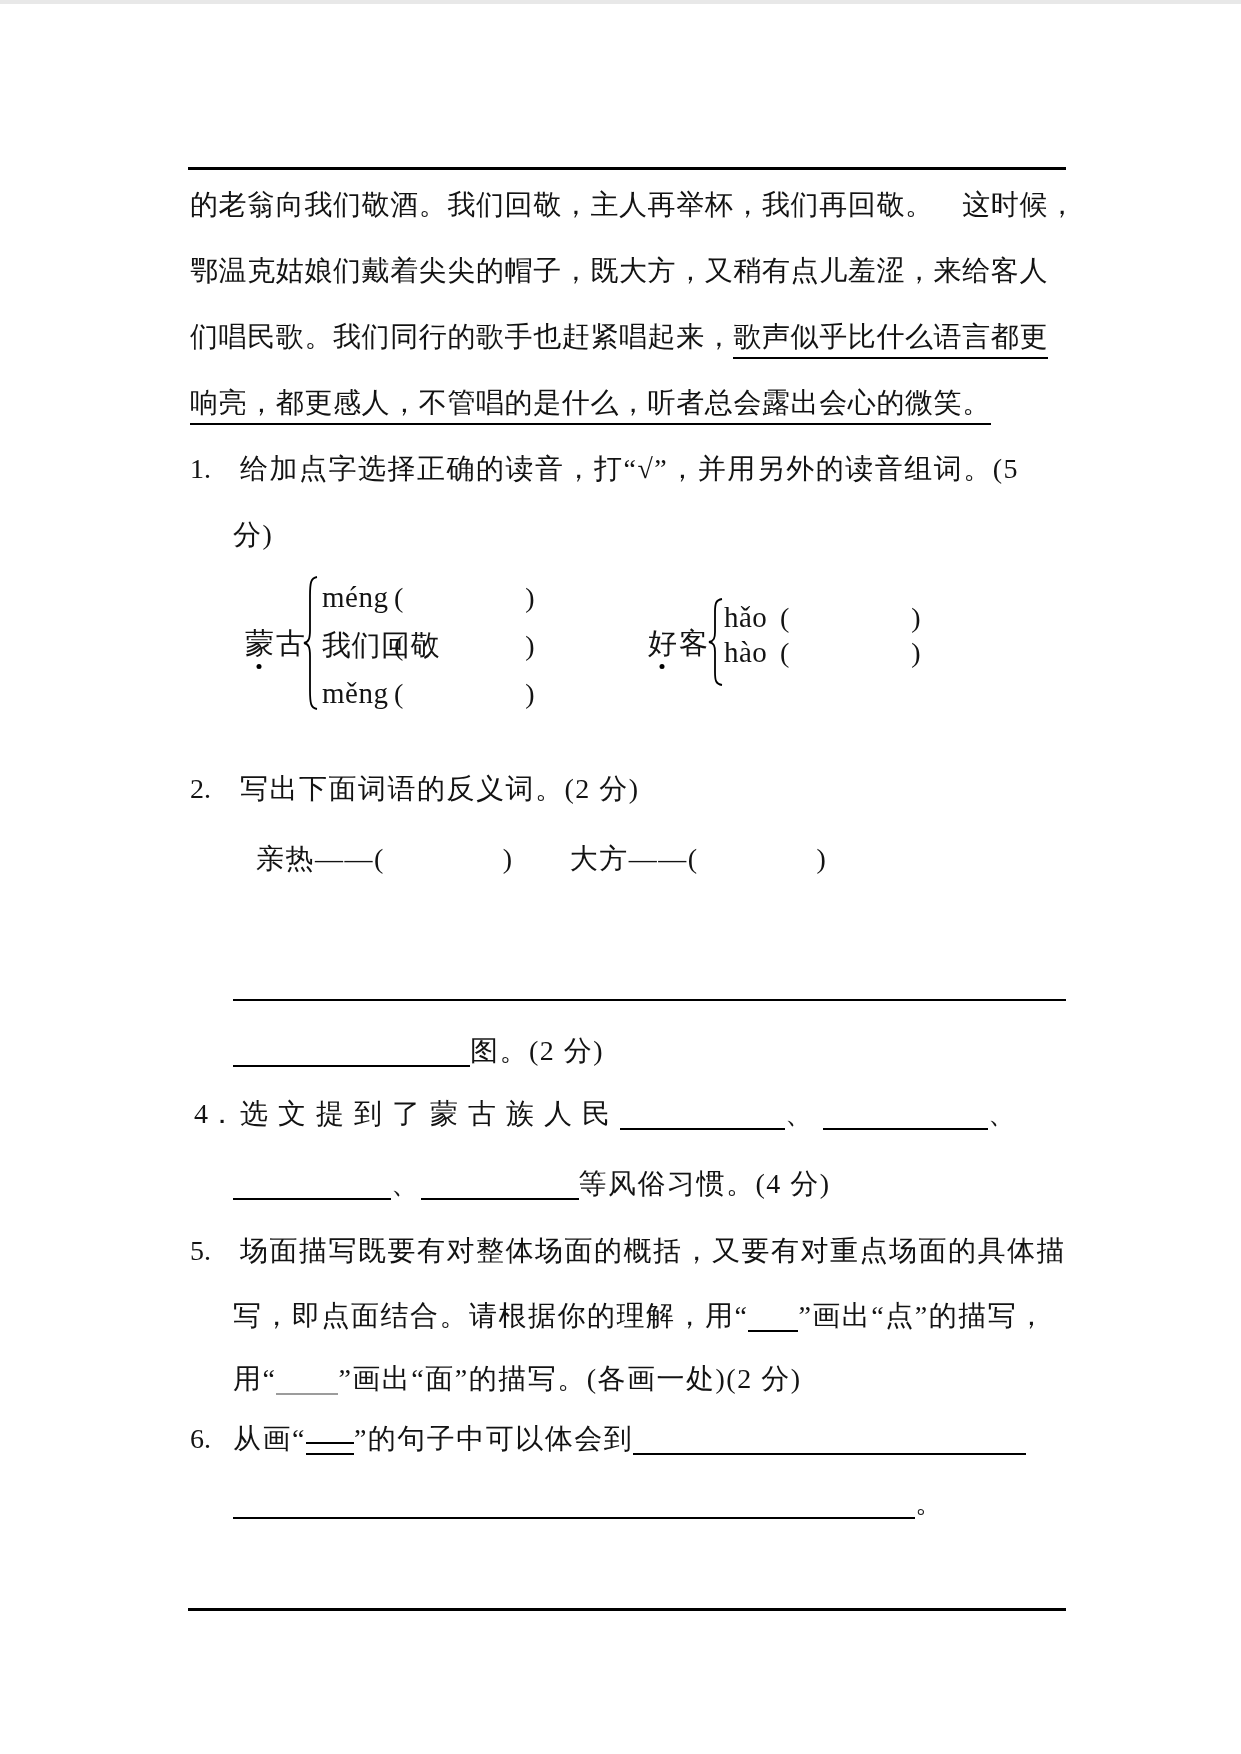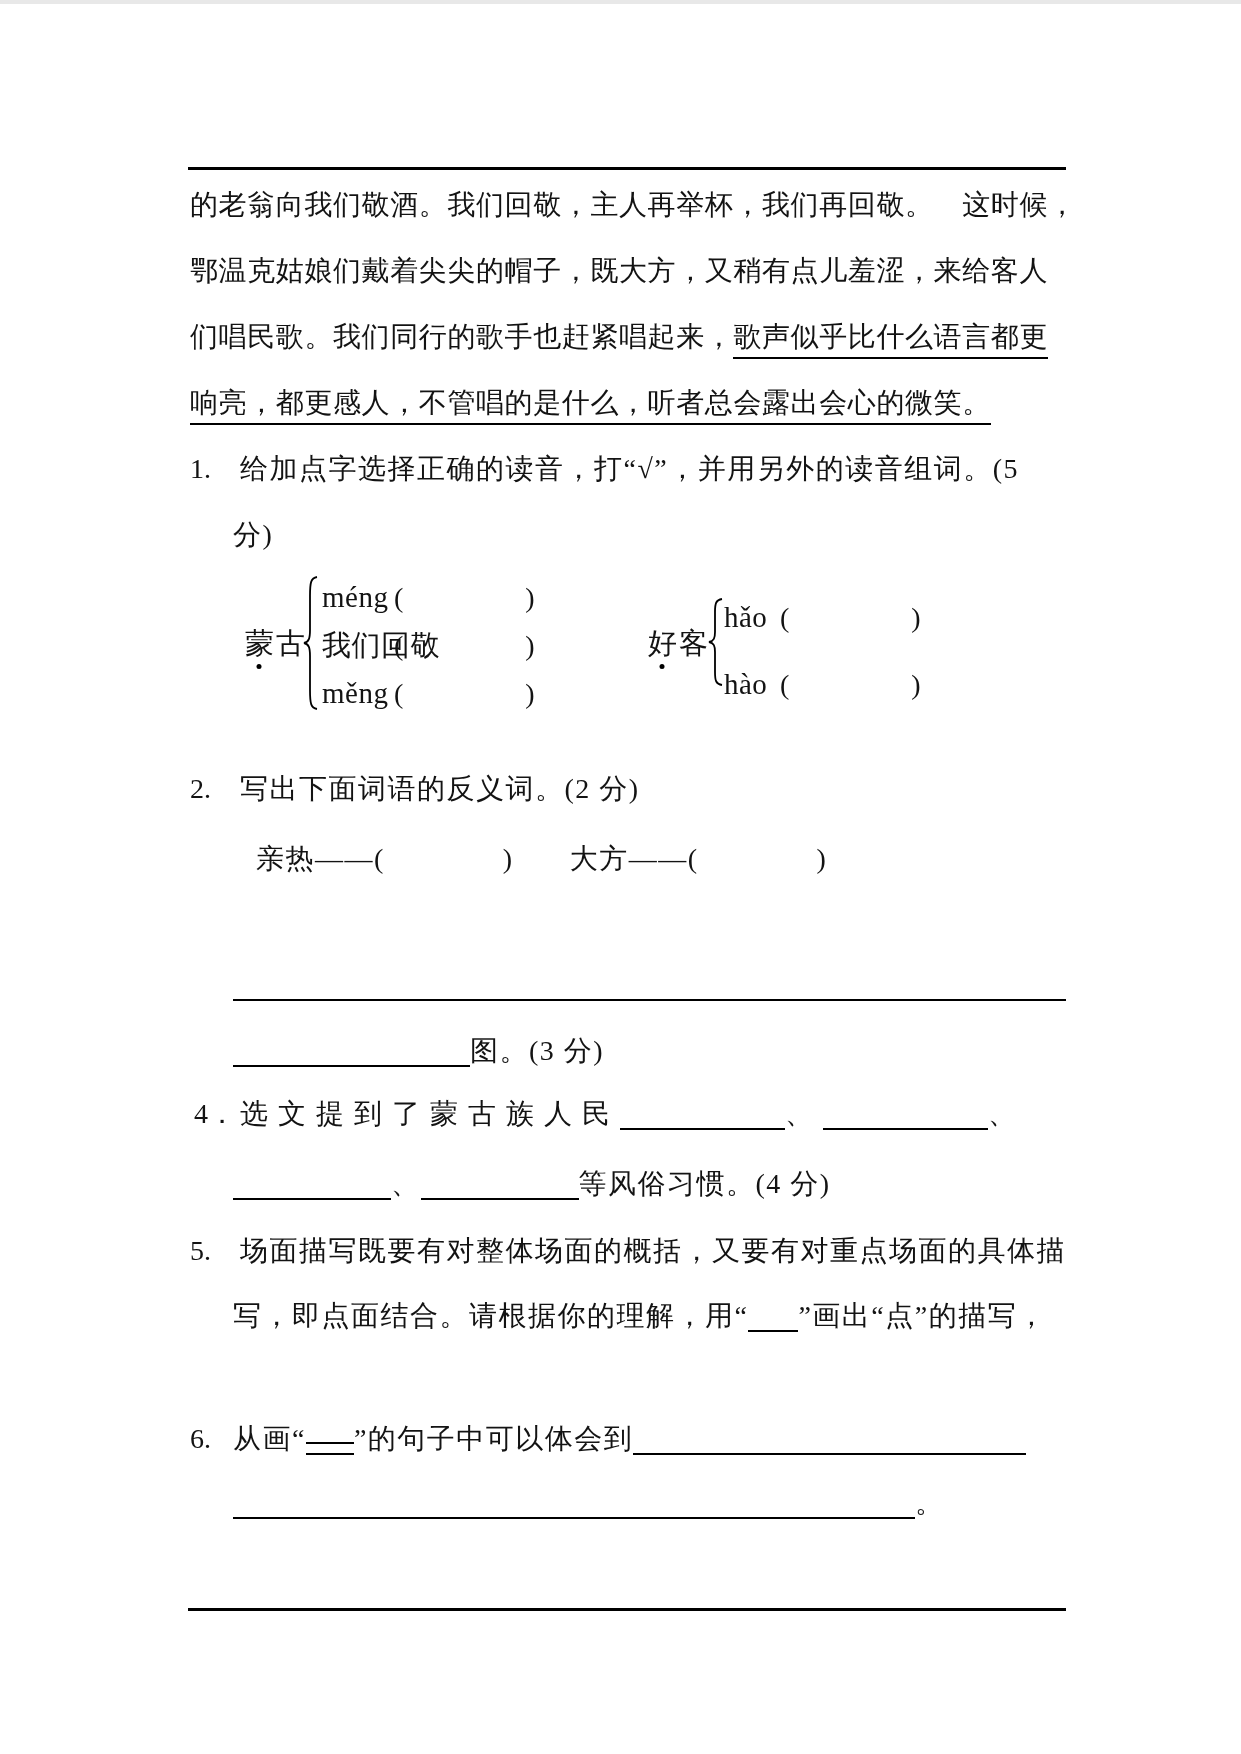--- a/index.html
+++ b/index.html
@@ -68,32 +68,33 @@
   </svg>
   <div class="pyrow" style="top:576px;left:322px;"><span class="py">méng</span><span>(</span><span class="gap"></span><span>)</span></div>
   <div class="pyrow" style="top:624px;left:322px;"><span class="py">我们回敬</span><span>(</span><span class="gap"></span><span>)</span></div>
   <div class="pyrow" style="top:672px;left:322px;"><span class="py">měng</span><span>(</span><span class="gap"></span><span>)</span></div>
 
   <div class="word" style="top:620px;left:648px;"><span class="dotted">好</span><span>客</span></div>
   <svg class="brace" style="top:594px;left:708px;" width="16" height="88" viewBox="0 0 16 88">
     <path d="M 14 1 C 8 2, 7 5, 7 14 L 7 34 C 7 40, 6 43, 1 44 C 6 45, 7 48, 7 54 L 7 74 C 7 83, 8 86, 14 87" fill="none" stroke="#000" stroke-width="1.8"></path>
   </svg>
   <div class="pyrow" style="top:596px;left:724px;"><span class="py narrow">hǎo</span><span>(</span><span class="gap"></span><span>)</span></div>
-  <div class="pyrow" style="top:663px;left:724px;"><span class="py narrow">hào</span><span>(</span><span class="gap"></span><span>)</span></div>
+  <div class="pyrow" style="top:631px;left:724px;"><span class="py narrow">hào</span><span>(</span><span class="gap"></span><span>)</span></div>
 
   <div class="row" style="top:768px;"><span class="qnum">2.</span><span>写出下面词语的反义词。(2 分)</span></div>
   <div class="row" style="top:838px;left:256px;"><span>亲热</span><span>——(</span><span class="gap" style="width:118px;"></span><span>)</span><span class="sp" style="width:56px;"></span><span>大方</span><span>——(</span><span class="gap" style="width:118px;"></span><span>)</span></div>
 
   <div class="longline" style="top:995px;left:233px;width:833px;"></div>
-  <div class="row indent" style="top:1030px;"><span class="blk" style="width:237px;"></span><span>图。(3 分)</span></div>
+  <div class="row indent" style="top:1030px;"><span class="blk" style="width:237px;"></span><span>图。(2 分)</span></div>
 
   <div class="row spread10" style="top:1093px;text-align:center;"><span class="qnum">4．</span><span>选文提到了蒙古族人民</span><span class="blk" style="width:165px;"></span><span>、</span><span class="blk" style="width:165px;"></span><span>、</span></div>
   <div class="row indent" style="top:1163px;"><span class="blk" style="width:158px;"></span><span>、</span><span class="blk" style="width:158px;"></span><span>等风俗习惯。(4 分)</span></div>
 
   <div class="row" style="top:1230px;"><span class="qnum">5.</span><span>场面描写既要有对整体场面的概括，又要有对重点场面的具体描</span></div>
   <div class="row indent" style="top:1295px;"><span>写，即点面结合。请根据你的理解，用“</span><span class="blk" style="width:50px;"></span><span>”画出“点”的描写，</span></div>
+  <div class="row indent" style="top:1358px;"><span>用“</span><span class="blk gblk" style="width:62px;"></span><span>”画出“面”的描写。(各画一处)(2 分)</span></div>
 
   <div class="row" style="top:1418px;"><span class="qnum" style="width:43px;">6.</span><span>从画“</span><span class="dblk"></span><span>”的句子中可以体会到</span><span class="blk" style="width:393px;"></span></div>
   <div class="row indent" style="top:1482px;"><span class="blk" style="width:682px;"></span><span>。</span></div>
 
   <div class="rule" style="top:1604px;"></div>
 
 </div>
 
 </body></html>

